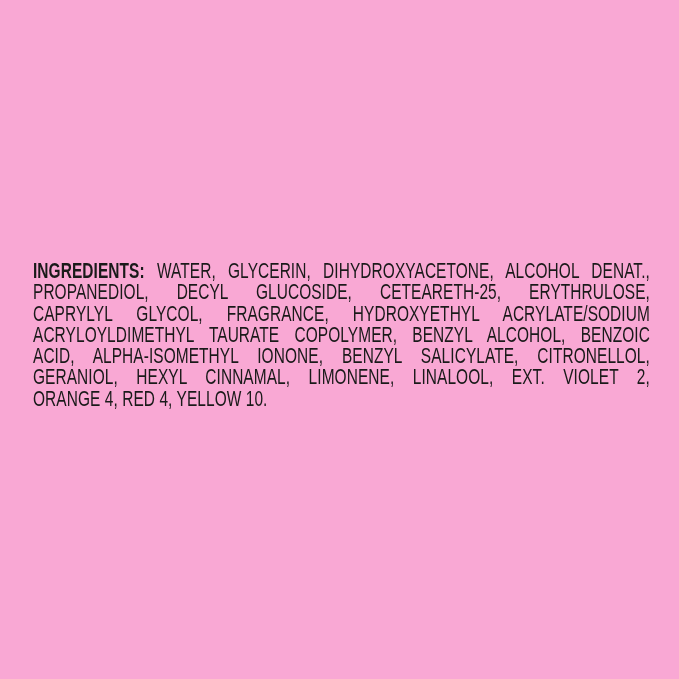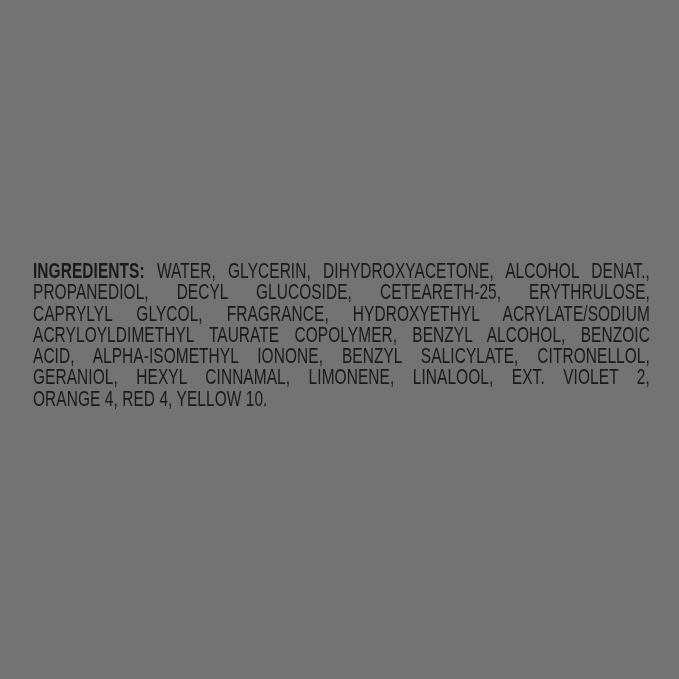--- a/index.html
+++ b/index.html
@@ -10,21 +10,21 @@
     width: 679px;
     height: 679px;
     background: #ffffff;
     overflow: hidden;
     position: relative;
     font-family: "Liberation Sans", sans-serif;
   }
   .label-canvas {
     position: absolute;
     inset: 0;
-    background: #737373;
+    background: #f9a8d4;
   }
   
   .ingredients-block {
     position: absolute;
     left: 33px;
     top: 261px;
     width: 858px;
     transform: scaleX(0.719);
     transform-origin: 0 0;
     color: #1a1a1a;

